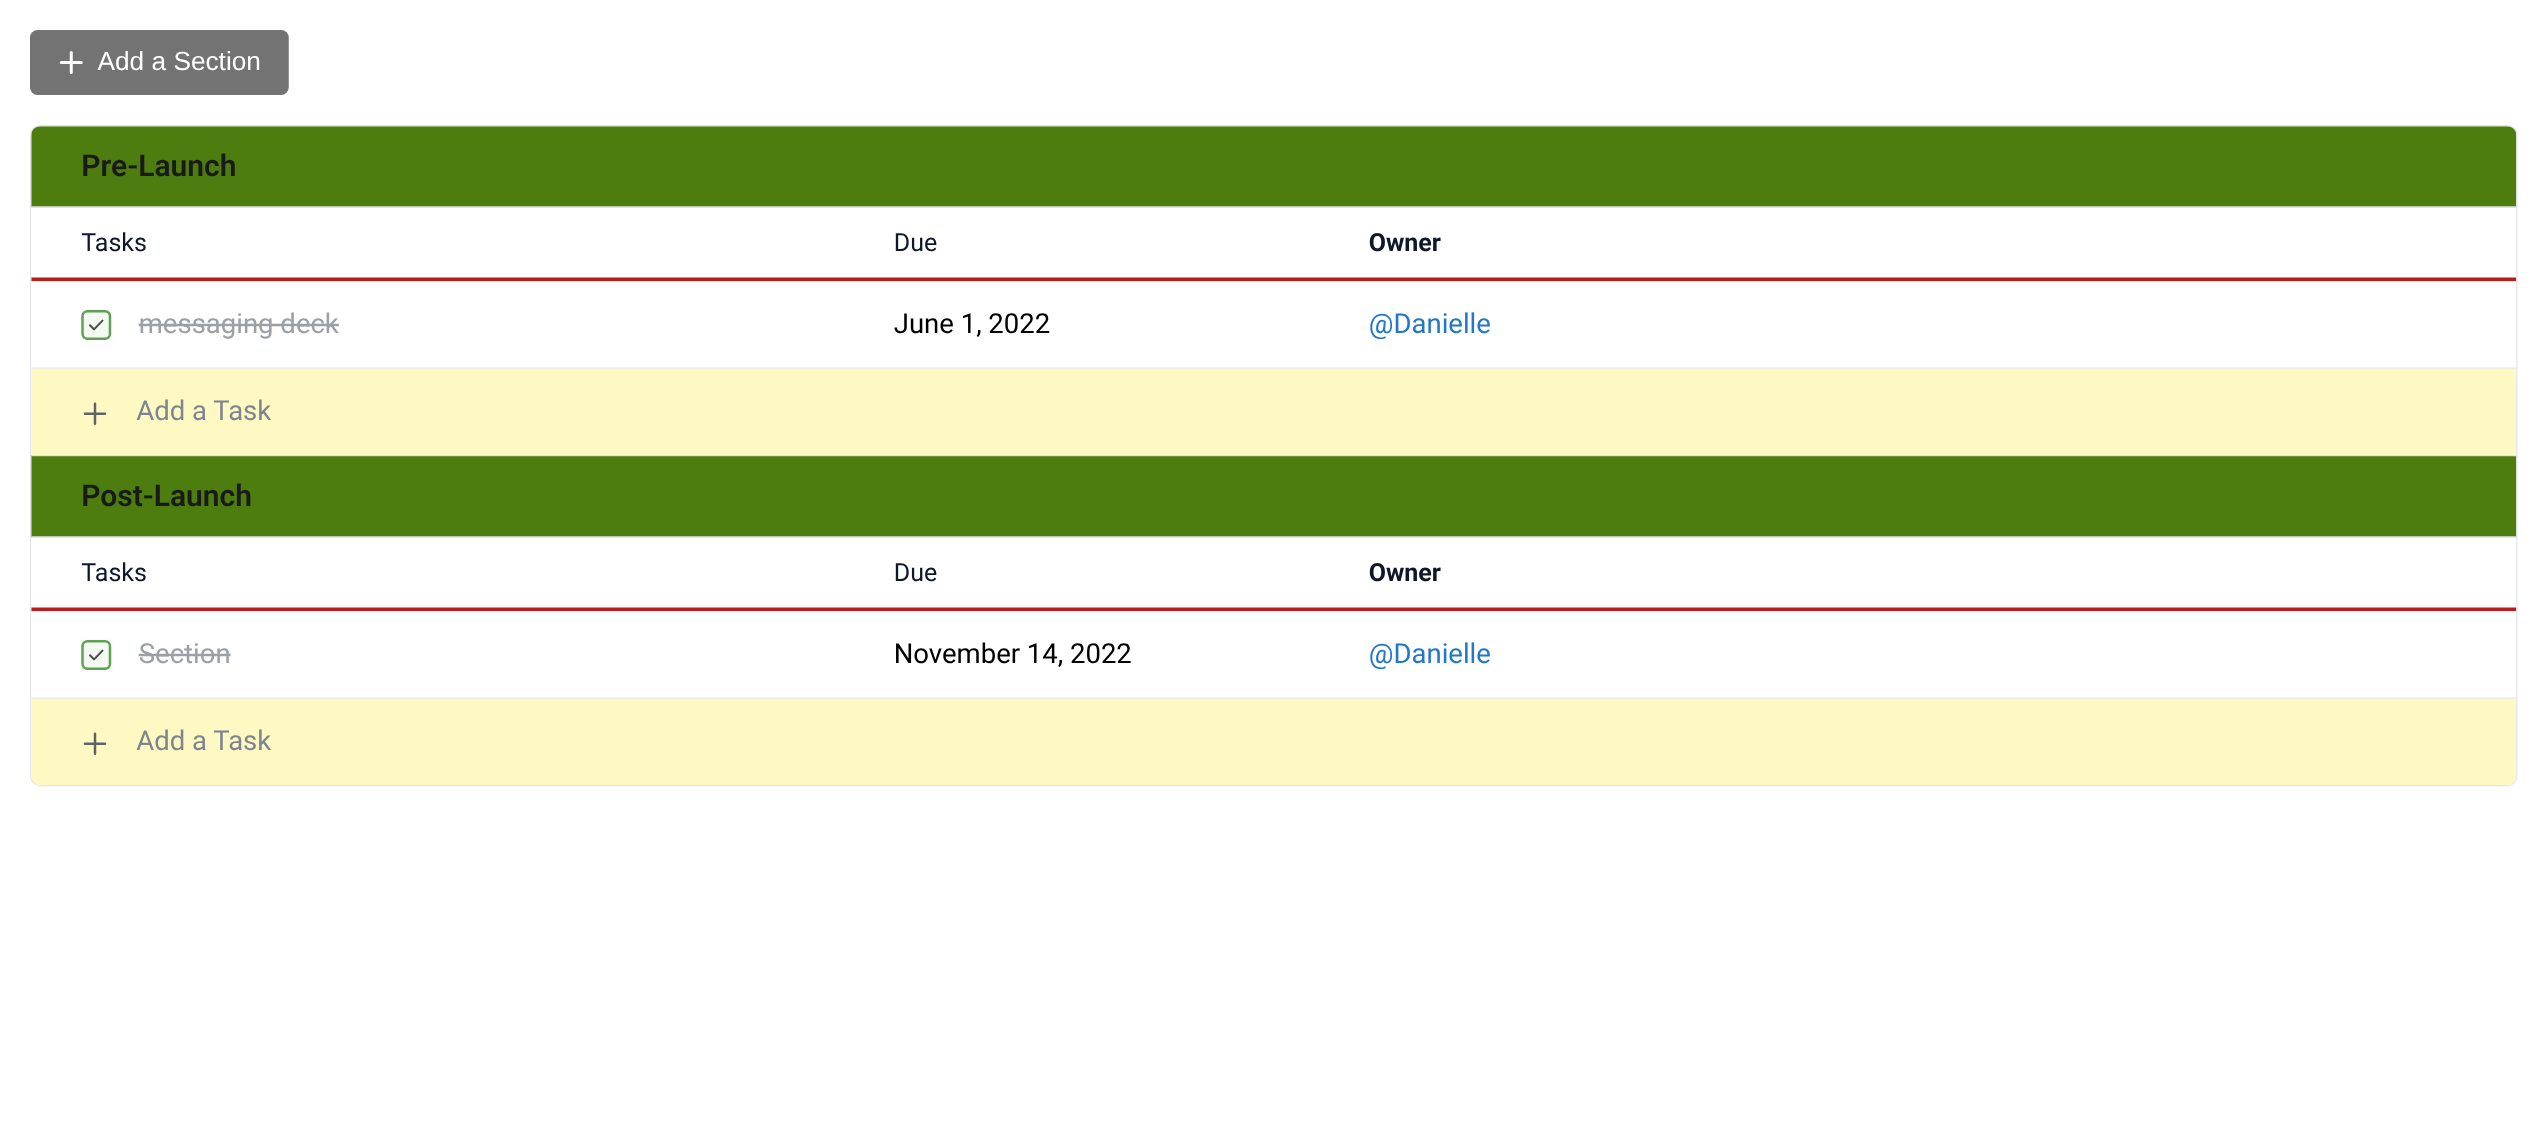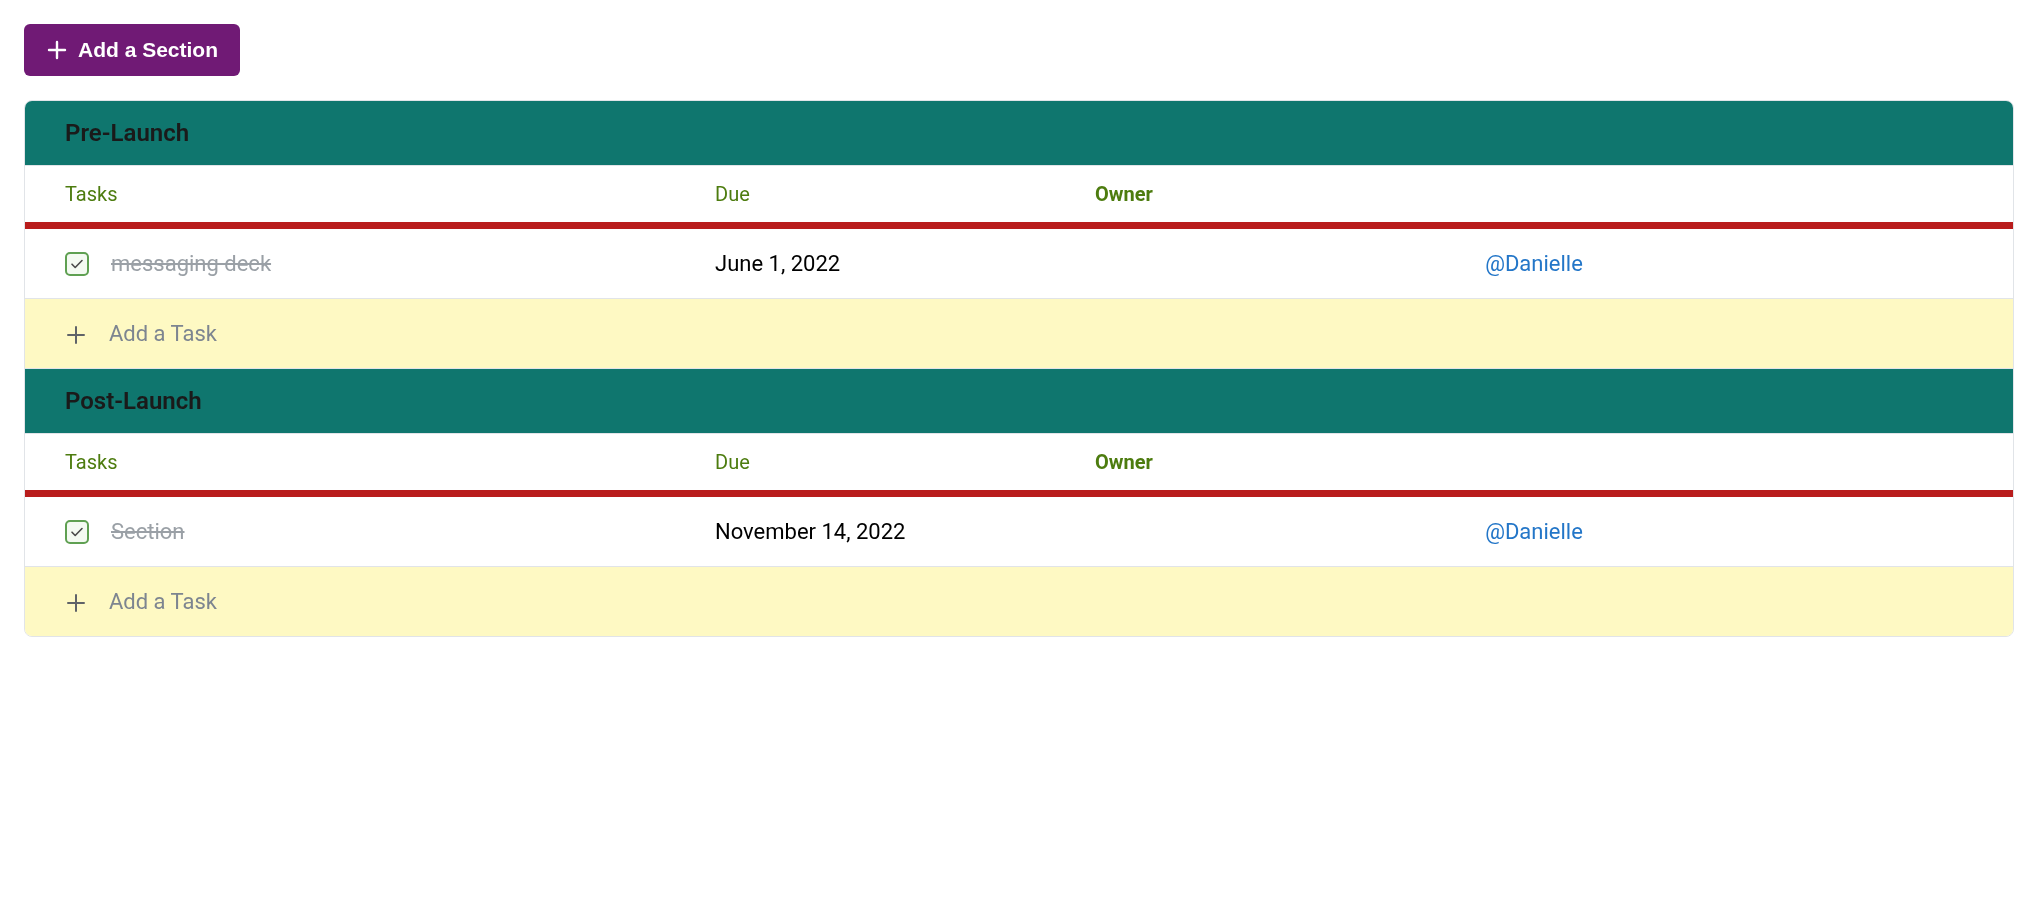--- a/index.html
+++ b/index.html
@@ -6,71 +6,71 @@
   body {
     font-family: -apple-system, BlinkMacSystemFont, "Segoe UI", Roboto, Helvetica, Arial, sans-serif;
     background: #fff;
     padding: 24px;
     color: #1a1a1a;
   }
   .add-section-btn {
     display: inline-flex;
     align-items: center;
     gap: 10px;
-    background: #701a75;
+    background: #737373;
     color: #fff;
     border: none;
     border-radius: 6px;
     padding: 14px 22px;
     font-size: 21px;
-    font-weight: 700;
+    font-weight: 400;
     cursor: pointer;
     margin-bottom: 24px;
   }
   .add-section-btn svg { display: block; }
   .sections-container {
     border: 1px solid #e1e4e8;
     border-radius: 8px;
     overflow: hidden;
   }
   .section-header {
-    background: #0f766e;
+    background: #4d7c0f;
     padding: 18px 40px;
     font-size: 24px;
     font-weight: 600;
     color: #1a1a1a;
     border-bottom: 1px solid #e1e4e8;
   }
   .column-headers {
     display: flex;
     padding: 16px 40px;
     font-size: 20px;
-    color: #4d7c0f;
-    border-bottom: 7px solid #b91c1c;
+    color: #0f172a;
+    border-bottom: 3px solid #b91c1c;
     background: #fff;
   }
   .col-tasks { flex: 0 0 650px; }
   .col-due   { flex: 0 0 380px; }
   .col-owner { flex: 1; font-weight: bold; }
   .task-row {
     display: flex;
     align-items: center;
     padding: 22px 40px;
     font-size: 22px;
     border-bottom: 1px solid #e1e4e8;
     background: #fff;
   }
   .task-cell-tasks {
     flex: 0 0 650px;
     display: flex;
     align-items: center;
     gap: 22px;
   }
   .task-cell-due   { flex: 0 0 380px; color: #000000; }
-  .task-cell-owner { flex: 1; text-align: center; }
+  .task-cell-owner { flex: 1; }
   .owner-mention { color: #2376c8; cursor: pointer; }
   .checkbox {
     width: 24px;
     height: 24px;
     border: 2px solid #5fa052;
     border-radius: 5px;
     display: flex;
     align-items: center;
     justify-content: center;
     background: #f4faf2;

